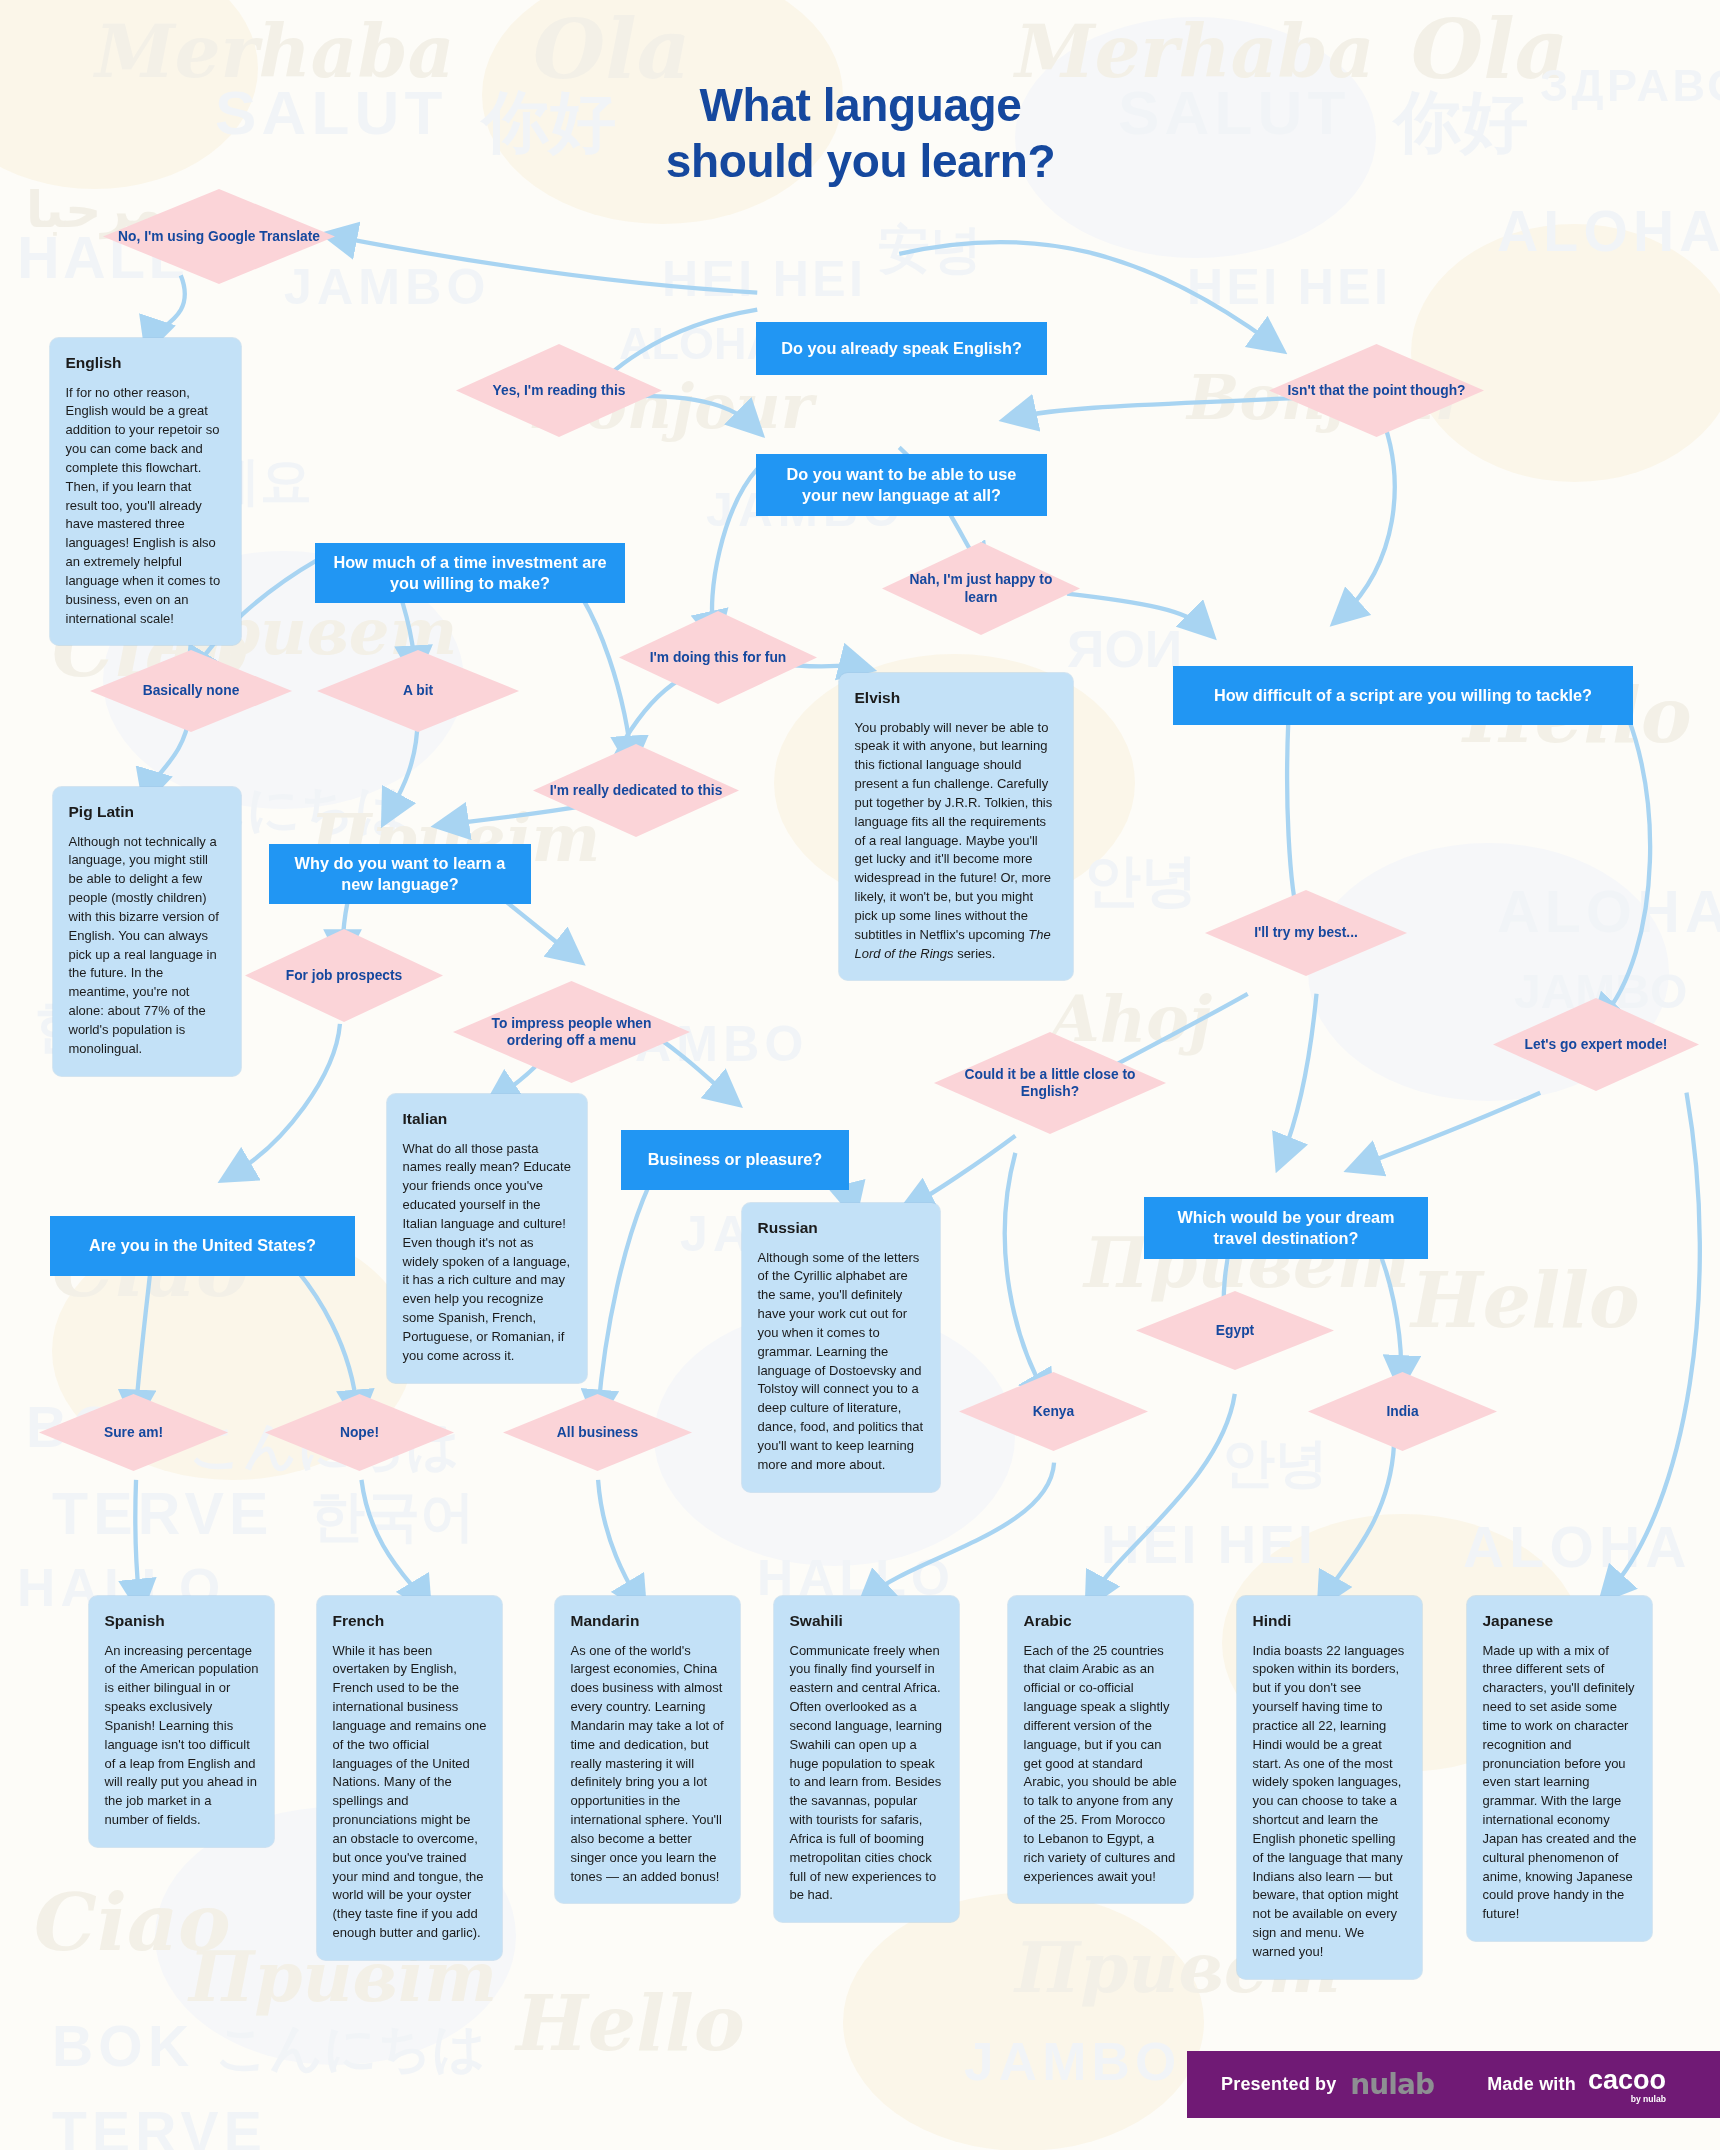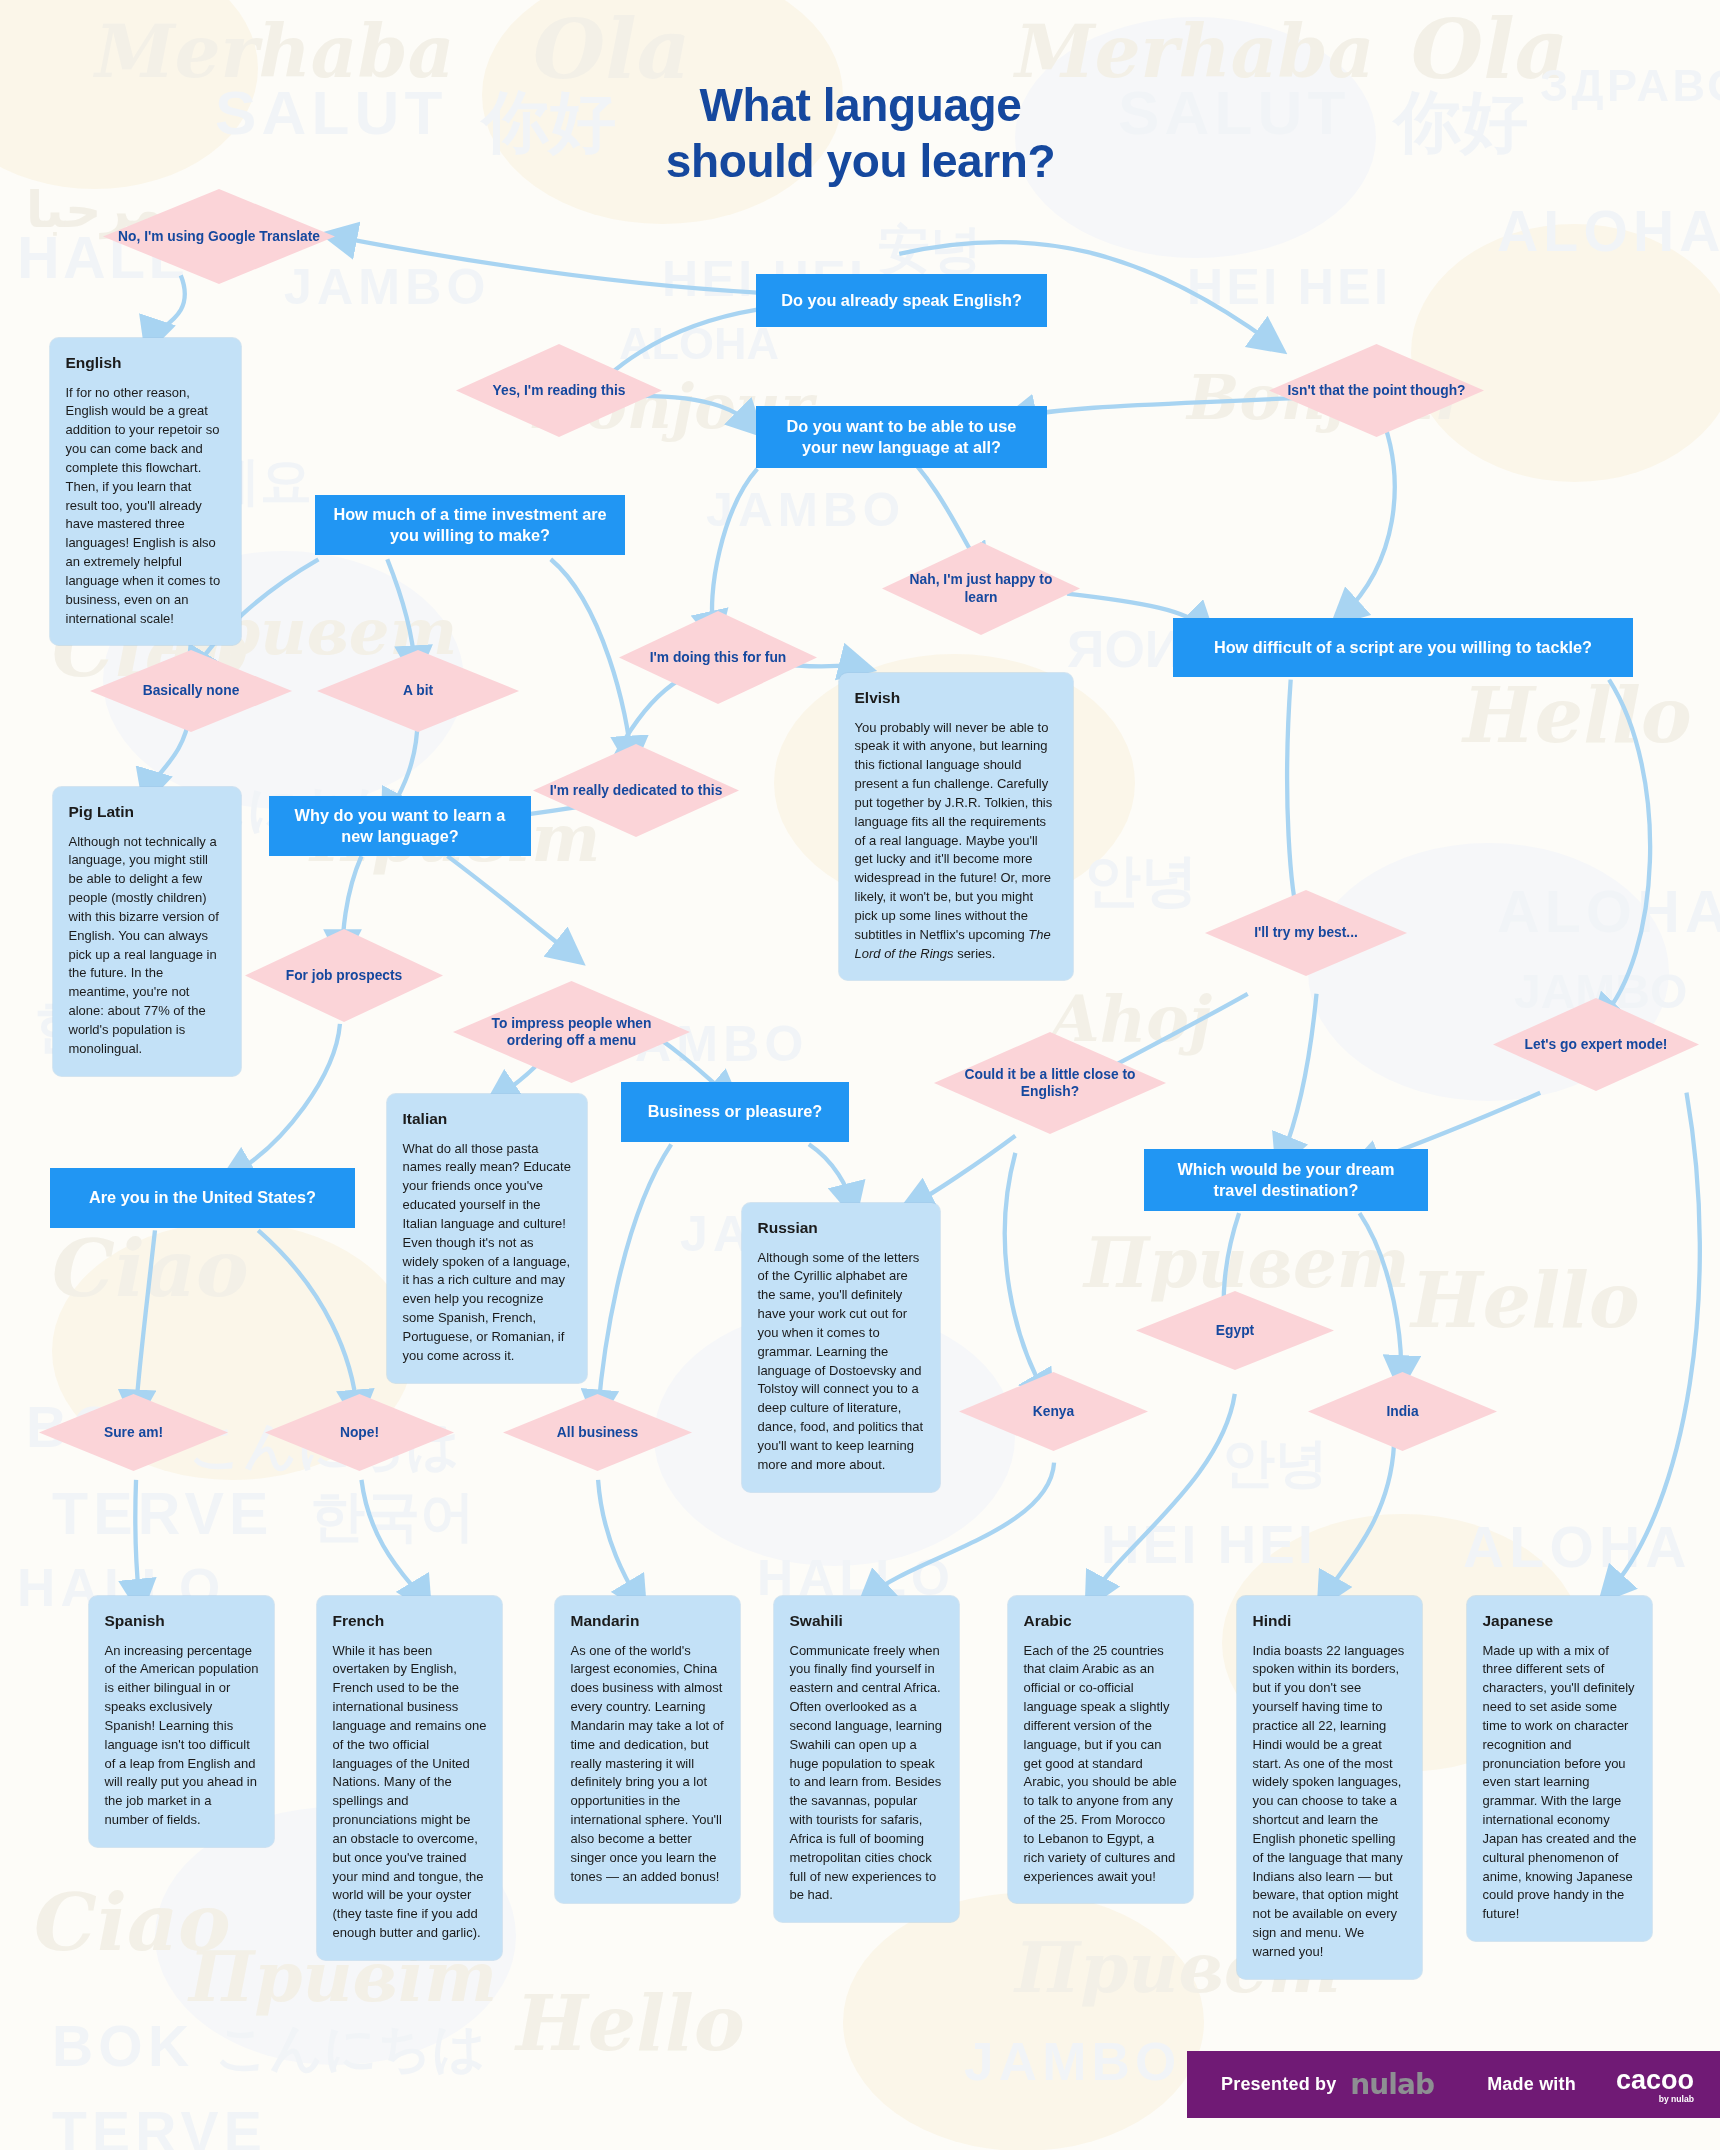--- a/index.html
+++ b/index.html
@@ -33,21 +33,21 @@
     color:#15489e;font-weight:700;font-size:46px;line-height:1.22;
     letter-spacing:-0.4px;
   }
 
   
   .node{position:absolute;box-sizing:border-box;}
 
   .qbox{
     background:#2196f3;color:#ffffff;font-weight:700;font-size:16.3px;
     line-height:1.3;display:flex;align-items:center;justify-content:center;
-    text-align:center;padding:8.6px 13.8px;
+    text-align:center;padding:8.6px 13.8px;margin-top:48px;
   }
 
   .diamond{
     display:flex;align-items:center;justify-content:center;text-align:center;
     color:#15489e;font-weight:700;font-size:13.8px;line-height:1.25;
   }
   .diamond .dshape{
     position:absolute;inset:0;background:#fbd4d8;
     clip-path:polygon(50% 0,100% 50%,50% 100%,0 50%);
   }
@@ -423,21 +423,21 @@
   <div class="node card" style="left:1467px;top:1596px;width:185px;">
     <div class="card-title">Japanese</div>
     <div class="card-body">Made up with a mix of three different sets of characters, you'll definitely need to set aside some time to work on character recognition and pronunciation before you even start learning grammar. With the large international economy Japan has created and the cultural phenomenon of anime, knowing Japanese could prove handy in the future!</div>
   </div>
 
   <div class="footer">
     <div class="fgroup" style="margin-left:34px;">
       <span class="flabel">Presented by</span>
       <span class="nulab-logo">nulab</span>
     </div>
-    <div class="fgroup" style="margin-left:53px;gap:28px;">
+    <div class="fgroup" style="margin-left:53px;">
       <span class="flabel">Made with</span>
       <span class="cacoo-wrap">
         <span class="cacoo-logo">cacoo</span>
         <span class="cacoo-sub">by nulab</span>
       </span>
     </div>
   </div>
 
 </div>
 

